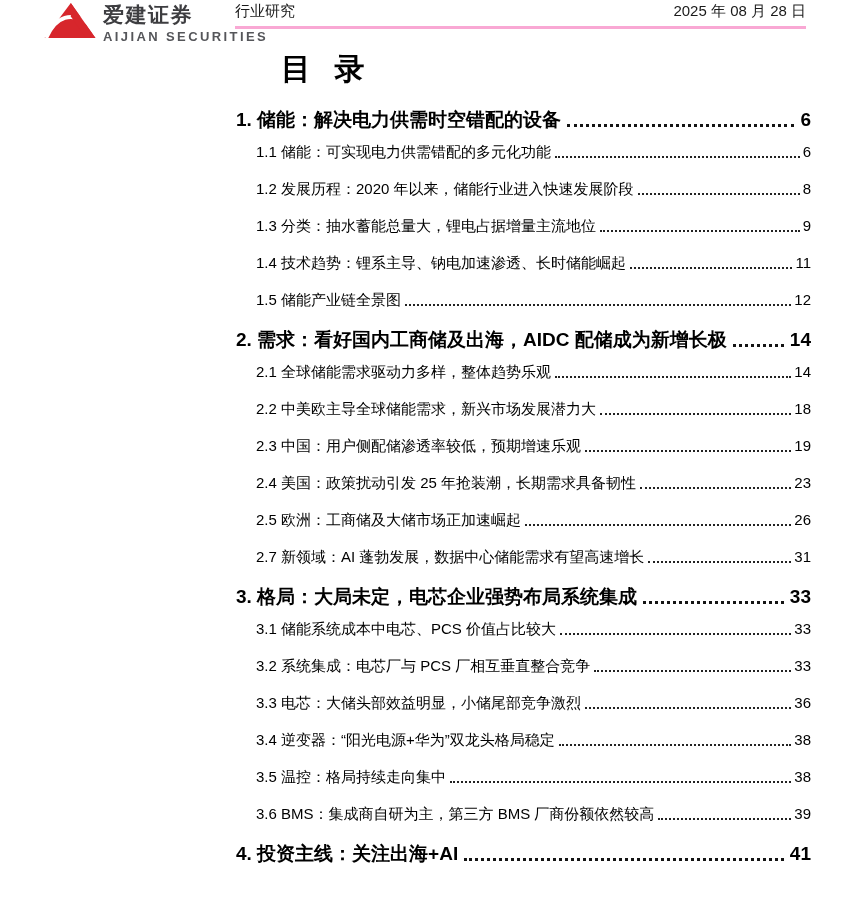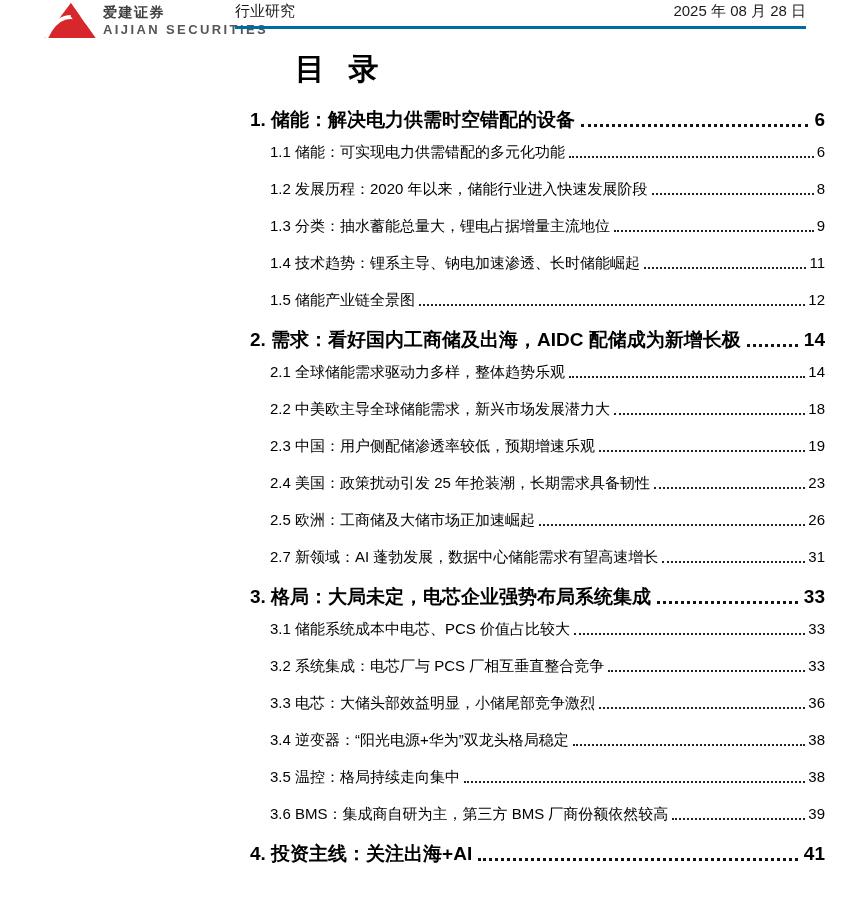--- a/index.html
+++ b/index.html
@@ -13,38 +13,38 @@
   .page { position: absolute; inset: 0; background: #ffffff; }
 
   
   .logo-block {
     position: absolute; left: 44px; top: 3px;
     display: flex; align-items: flex-start; gap: 7px;
   }
   .logo-mark { width: 52px; height: 35px; flex: 0 0 auto; }
   .brand-text { display: flex; flex-direction: column; line-height: 1; margin-top: 2px; }
   .brand-cn {
-    font-size: 14px; font-weight: bold; color: #3d3d40; letter-spacing: 1.5px;
-    font-family: Liberation Sans, sans-serif;
+    font-size: 21px; font-weight: bold; color: #3d3d40; letter-spacing: 1.5px;
+    font-family: Liberation Serif, serif;
   }
   .brand-en {
     font-size: 13px; color: #55565a; letter-spacing: 2.4px; margin-top: 4px; font-weight: bold;
   }
   .header-main {
     position: absolute; left: 235px; top: 2px; width: 571px;
     display: flex; justify-content: space-between; align-items: flex-end;
     padding-bottom: 5px;
-    border-bottom: 3px solid #0369a1;
+    border-bottom: 3px solid #f9a8d4;
     font-size: 15px; color: #1a1a1a;
   }
   .header-category { font-weight: normal; }
   .header-date { font-weight: normal; }
 
   
-  .content { position: absolute; left: 250px; top: 40px; width: 575px; }
+  .content { position: absolute; left: 236px; top: 40px; width: 575px; }
   .toc-title {
     margin: 8px 0 0 45px;
     font-family: "Liberation Serif", "DejaVu Serif", serif;
     font-size: 30px; line-height: 42px; font-weight: bold; color: #000;
     letter-spacing: 8px;
   }
   .toc-row { display: flex; white-space: nowrap; }
   .toc-row .toc-entry-text { flex: 0 0 auto; }
   .toc-row .dots { flex: 1 1 auto; min-width: 18px; }
   .toc-row .toc-page { flex: 0 0 auto; text-align: right; }

